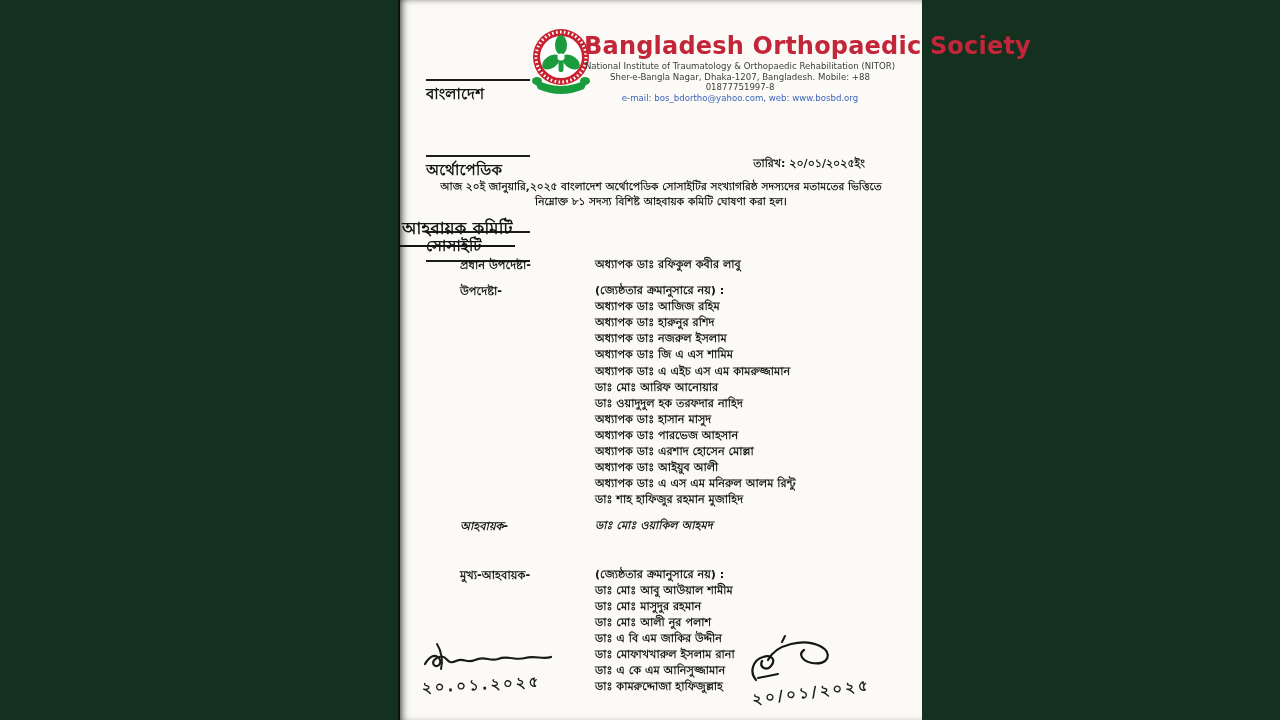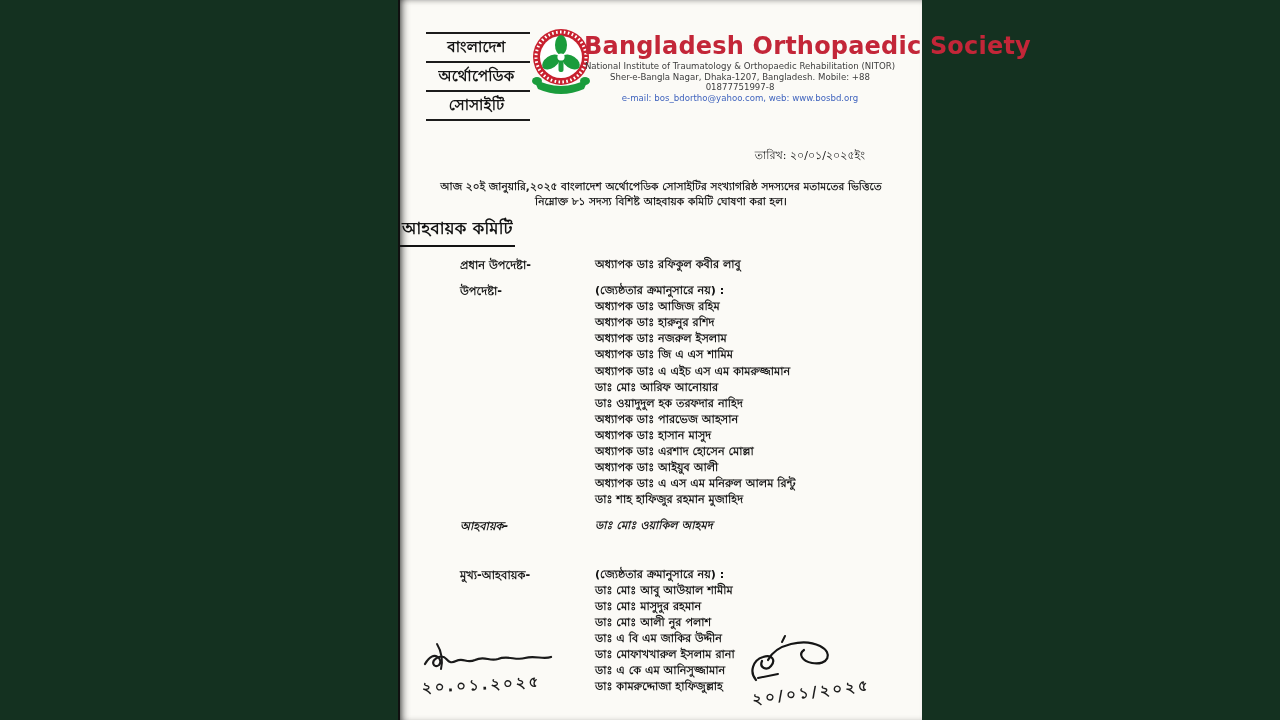--- a/index.html
+++ b/index.html
@@ -20,45 +20,46 @@
     border-left: 2px solid #101010;
   }
 
   
   .letterhead {
     position: absolute; left: 26px; top: 32px; width: 104px;
     border-bottom: 2px solid #1c1c1c;
   }
   .lh-row {
     border-top: 2px solid #1c1c1c;
-    text-align: center;
+    text-align: left;
     font-size: 15px; font-weight: 700; color: #141414;
     padding: 3px 3px 4px 0;
     line-height: 20px;
     letter-spacing: 0.2px;
+    margin-top: 47px;
   }
 
   
   .logo { position: absolute; left: 127px; top: 26px; width: 68px; height: 72px; }
 
   
   .org-head { position: absolute; left: 184px; top: 34px; width: 312px; text-align: center; }
   .org-name {
     font-size: 24px; font-weight: 700; color: #c32638;
     letter-spacing: 0.2px; white-space: nowrap; text-align: center;
     line-height: 24px;
   }
   .org-sub { margin-top: 3px; }
   .org-sub div { font-size: 8.6px; color: #3d3d3d; line-height: 10.5px; font-weight: 500; }
   .org-contact { color: #3f63bd !important; }
 
   
   .date-line {
-    position: absolute; top: 147px; right: 57px;
-    font-size: 11px; font-weight: 400; color: #161616;
+    position: absolute; top: 155px; right: 57px;
+    font-size: 11px; font-weight: 700; color: #161616;
   }
 
   
   .intro {
     position: absolute; top: 179px; left: 24px; right: 24px;
     text-align: center; font-size: 10.6px; font-weight: 600;
     color: #1a1a1a; line-height: 15px;
   }
 
   
@@ -163,22 +164,22 @@
         <div class="note-line">(জ্যেষ্ঠতার ক্রমানুসারে নয়) :</div>
         <div>
 
         <div class="name-line">অধ্যাপক ডাঃ আজিজ রহিম</div>
             <div class="name-line">অধ্যাপক ডাঃ হারুনুর রশিদ</div>
             <div class="name-line">অধ্যাপক ডাঃ নজরুল ইসলাম</div>
             <div class="name-line">অধ্যাপক ডাঃ জি এ এস শামিম</div>
             <div class="name-line">অধ্যাপক ডাঃ এ এইচ এস এম কামরুজ্জামান</div>
             <div class="name-line">ডাঃ মোঃ আরিফ আনোয়ার</div>
             <div class="name-line">ডাঃ ওয়াদুদুল হক তরফদার নাহিদ</div>
+            <div class="name-line">অধ্যাপক ডাঃ হাসান মাসুদ</div>
             <div class="name-line">অধ্যাপক ডাঃ পারভেজ আহসান</div>
-            <div class="name-line">অধ্যাপক ডাঃ হাসান মাসুদ</div>
             <div class="name-line">অধ্যাপক ডাঃ এরশাদ হোসেন মোল্লা</div>
             <div class="name-line">অধ্যাপক ডাঃ আইয়ুব আলী</div>
             <div class="name-line">অধ্যাপক ডাঃ এ এস এম মনিরুল আলম রিন্টু</div>
             <div class="name-line">ডাঃ শাহ হাফিজুর রহমান মুজাহিদ</div>
           </div>
       </div>
     </div>
 
     <div class="crow crow-convener">
       <div class="clabel">আহবায়ক-</div>

